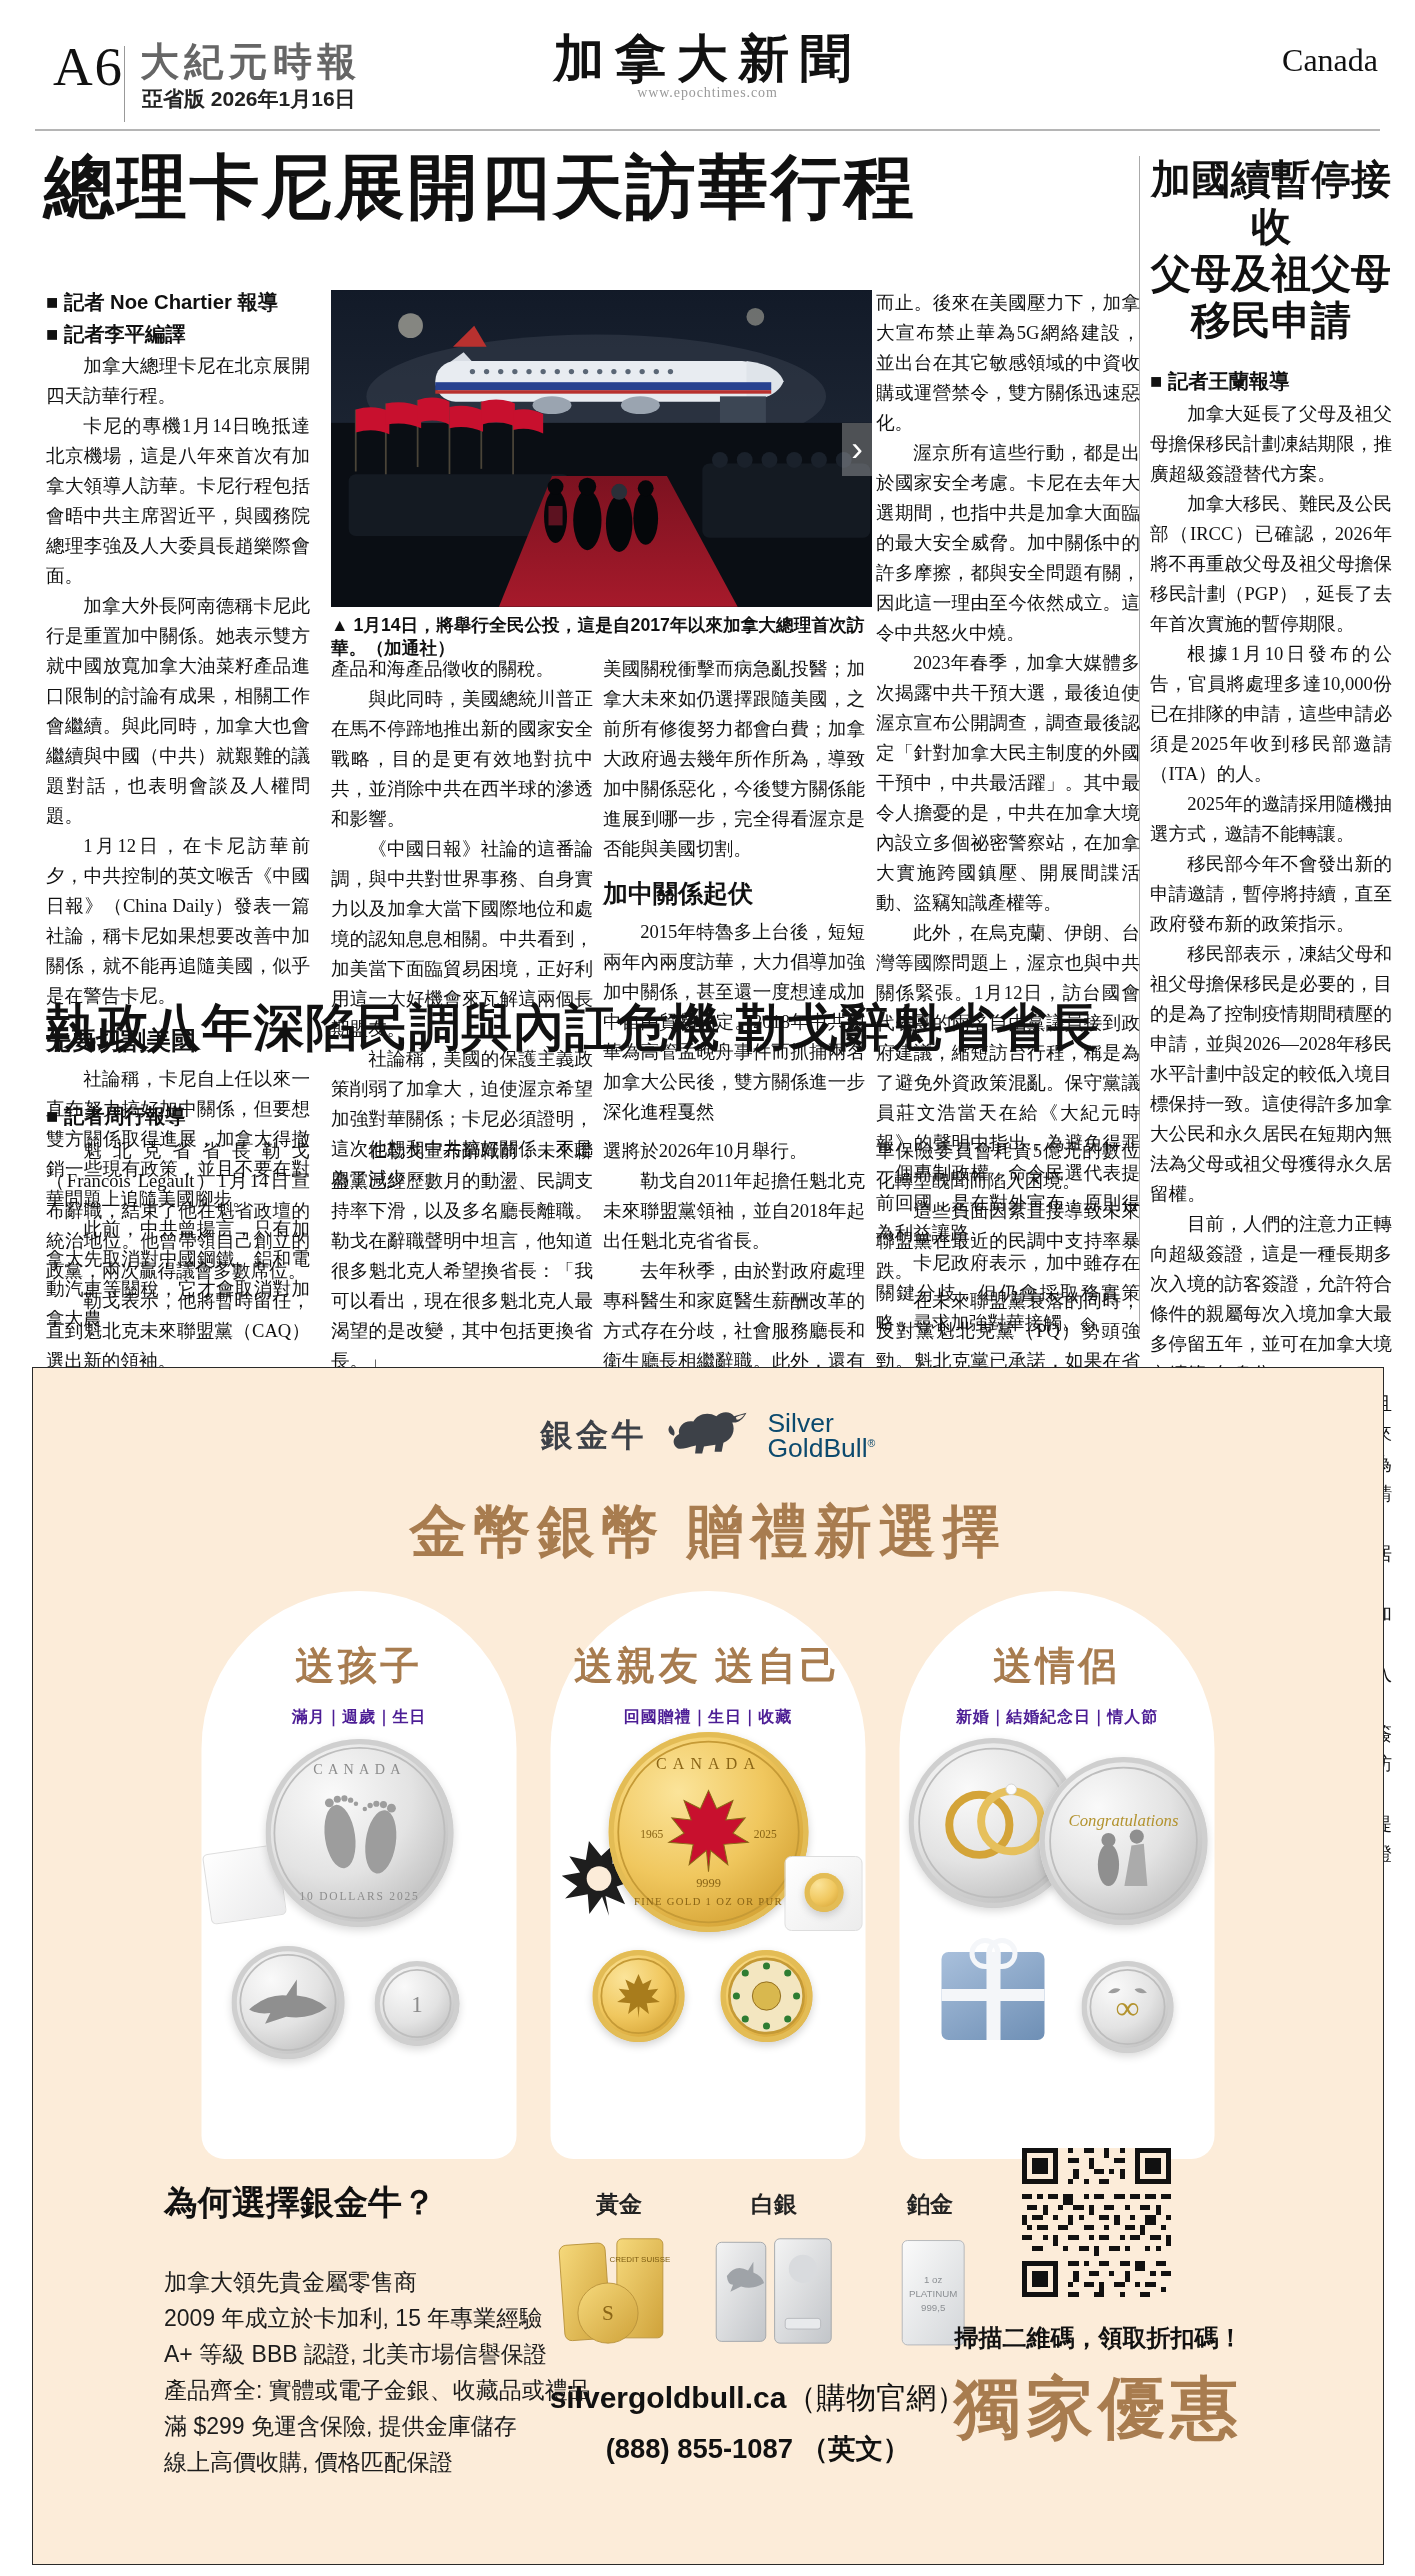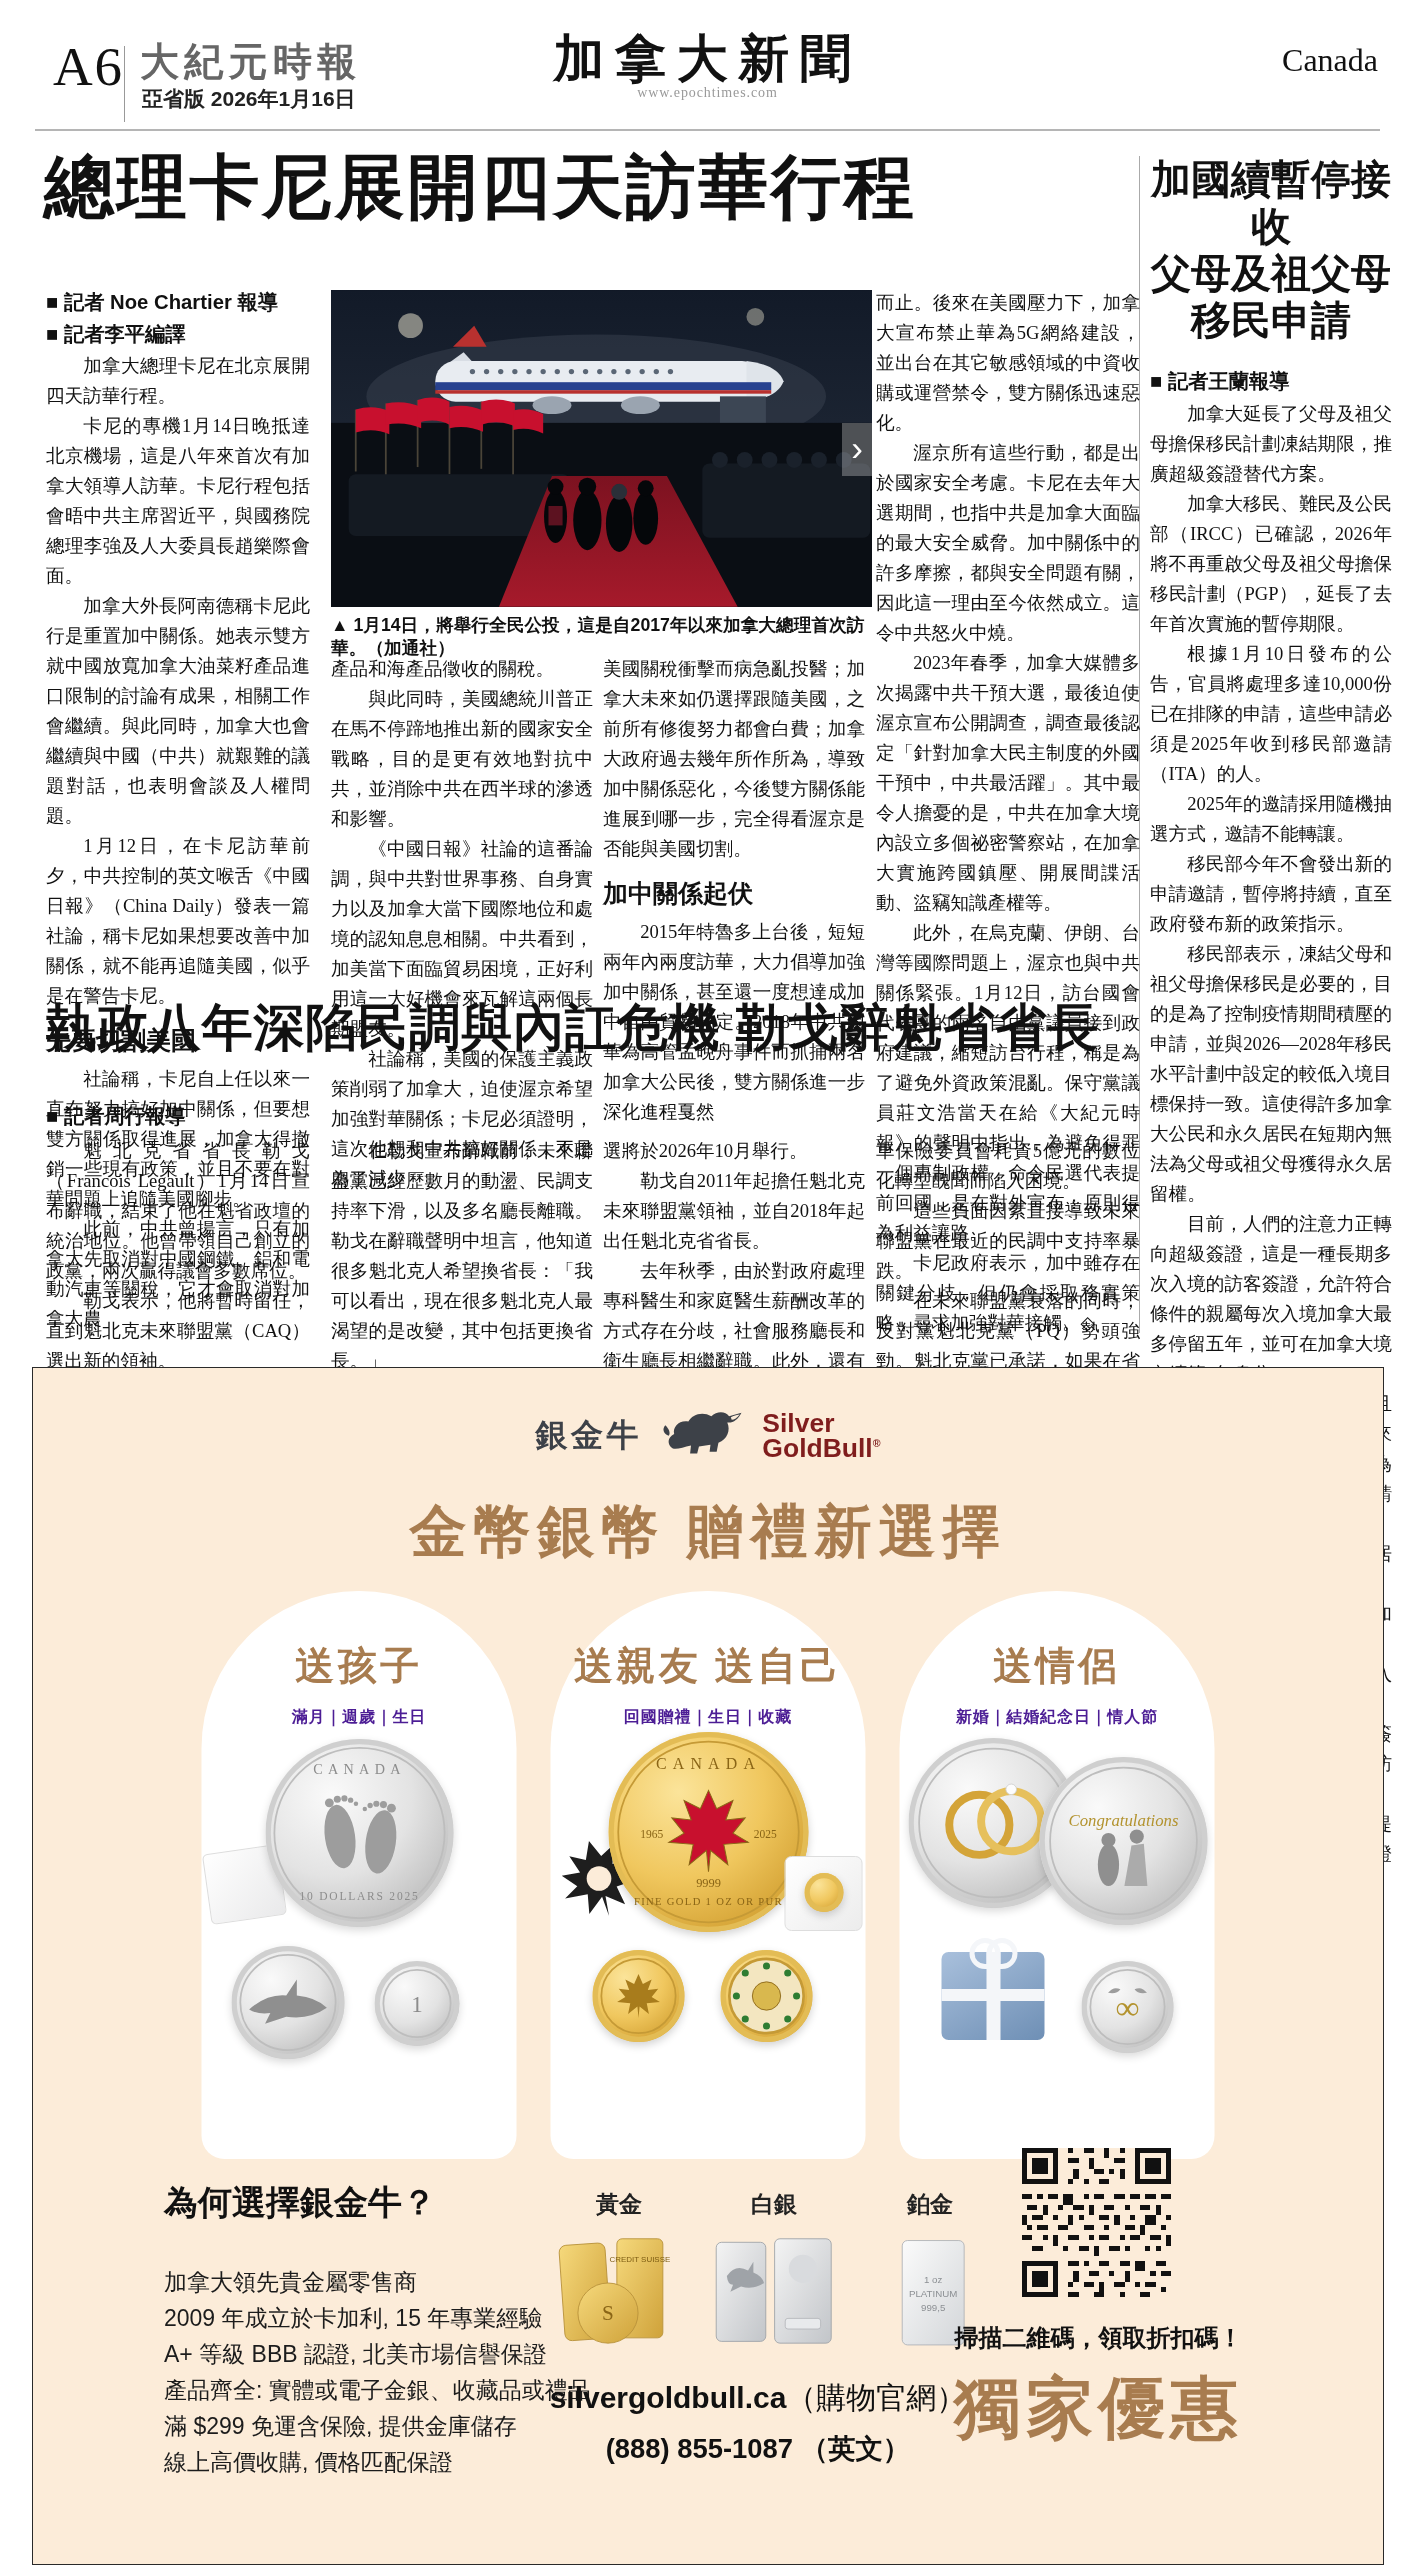--- a/index.html
+++ b/index.html
@@ -53,21 +53,21 @@
   
   .a3-wrap{left:1150px;top:156px;width:242px;}
   .a3-title{text-align:center;font-size:40px;line-height:47px;font-weight:900;
             font-family:"Liberation Sans","DejaVu Sans",sans-serif;margin:0 0 23px;}
   .a3-wrap .para{font-size:18.6px;line-height:30px;}
 
   
   .ad{left:32px;top:1367px;width:1350px;height:1196px;background:#fcecd9;border:0.9px solid #2a2a2a;}
   .ad-brand{position:absolute;left:0;right:0;top:41px;display:flex;justify-content:center;align-items:center;gap:17.7px;}
   .ad-brand-cn{font-family:"Liberation Sans","DejaVu Sans",sans-serif;font-size:32px;font-weight:700;color:#3d4148;letter-spacing:3.5px;}
-  .ad-brand-en{font-family:"Liberation Sans","DejaVu Sans",sans-serif;font-size:26.5px;line-height:.95;color:#7f1d1d;font-weight:700;}
+  .ad-brand-en{font-family:"Liberation Sans","DejaVu Sans",sans-serif;font-size:26.5px;line-height:.95;color:#0c4a6e;font-weight:400;}
   .ad-brand-en sup{font-size:10.6px;}
   .ad-title{position:absolute;left:0;right:0;top:126px;text-align:center;font-size:57px;font-weight:900;
             color:#a87c4f;letter-spacing:7px;}
   .cards{position:absolute;left:50%;transform:translateX(-50%);top:223px;display:flex;gap:34px;}
   .card{width:315px;height:568px;background:#fff;border-radius:157px 157px 23px 23px;position:relative;}
   .card-title{margin-top:48px;text-align:center;font-size:39px;font-weight:700;color:#a87c4f;letter-spacing:3.5px;}
   .card-tags{margin-top:14px;text-align:center;font-size:16px;color:#4c1d95;font-weight:600;
              font-family:"Liberation Sans","DejaVu Sans",sans-serif;letter-spacing:0.9px;}
   .coin-zone{position:absolute;left:0;top:159px;right:0;bottom:0;}
 

